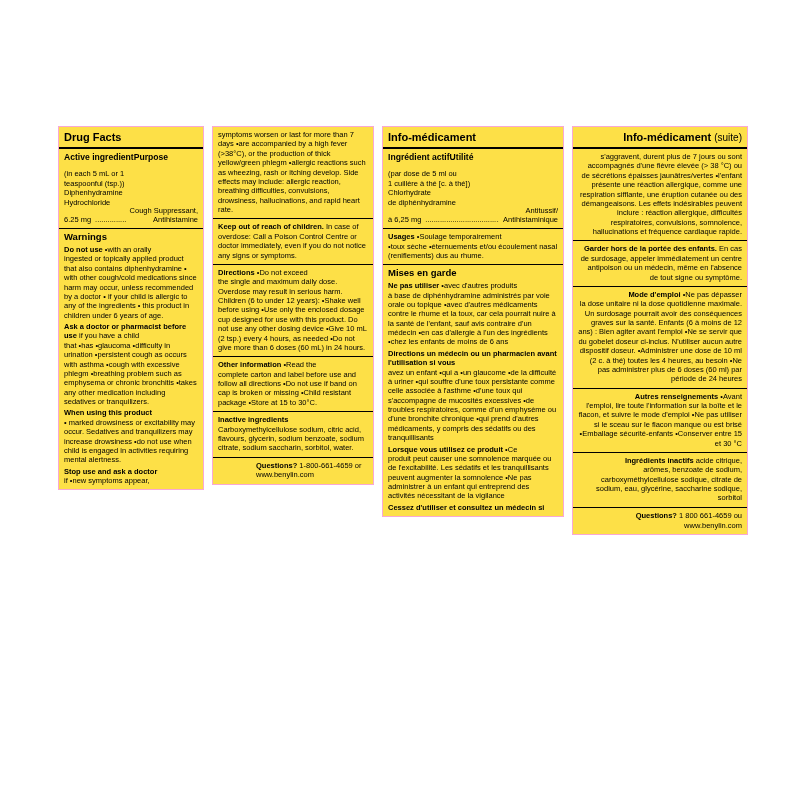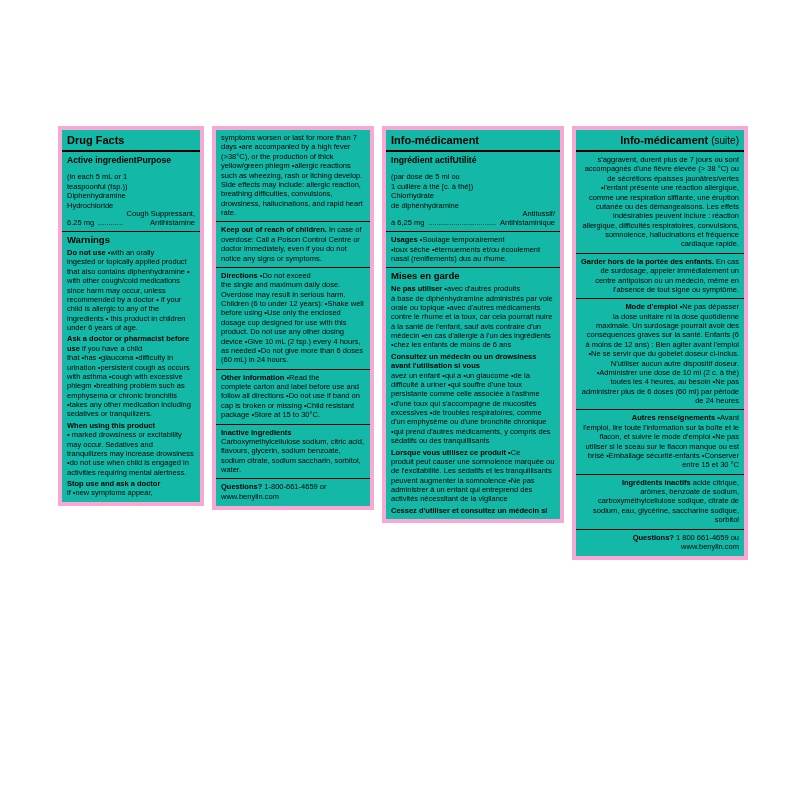--- a/index.html
+++ b/index.html
@@ -23,22 +23,22 @@
   .panels {
     position: absolute;
     left: 58px;
     top: 126px;
     width: 690px;
     display: flex;
     gap: 8px;
     align-items: flex-start;
   }
   .panel {
-    border: 4px solid #f9a8d4;
-    background: #14b8a6;
+    border: 1px solid #f9a8d4;
+    background: #fde047;
     box-sizing: border-box;
     padding: 0;
     width: 168px;
   }
   .panel.p1 { width: 146px; }
   .panel.p2 { width: 162px; }
   .panel.p3 { width: 182px; }
   .panel.p4 { width: 176px; text-align: right; }
   .sect {
     padding: 3px 5px 4px 5px;
@@ -93,20 +93,21 @@
     flex: 1 1 auto;
     overflow: hidden;
     white-space: nowrap;
     font-size: 7.5px;
   }
   .rowsplit .right { flex: 0 0 auto; text-align: right; }
   .rowsplit .right.two { line-height: 1.15; }
   .qs {
     font-size: 7.5px;
     line-height: 1.3;
+    margin-left: 38px;
   }
   .qs b { font-weight: bold; }
   .gap { height: 2px; }
 </style>
 </head>
 <body>
 
 <div id="page">
   <div class="panels">
 
@@ -226,21 +227,21 @@
         <div class="body">•toux sèche  •éternuements et/ou écoulement nasal (reniflements) dus au rhume.</div>
       </div>
 
       <div class="sect">
         <div class="title">Mises en garde</div>
         <div class="body">
           <b>Ne pas utiliser</b><span> •avec d'autres produits</span>
         </div>
         <div class="body">à base de diphénhydramine administrés par voie orale ou topique  •avec d'autres médicaments contre le rhume et la toux, car cela pourrait nuire à la santé de l'enfant, sauf avis contraire d'un médecin  •en cas d'allergie à l'un des ingrédients  •chez les enfants de moins de 6 ans</div>
         <div class="gap"></div>
-        <div class="body"><b>Consultez un médecin ou un drowsiness avant l'utilisation si vous</b></div>
+        <div class="body"><b>Directions un médecin ou un pharmacien avant l'utilisation si vous</b></div>
         <div class="body">avez un enfant  •qui a  •un glaucome  •de la difficulté à uriner  •qui souffre d'une toux persistante comme celle associée à l'asthme  •d'une toux qui s'accompagne de mucosités excessives  •de troubles respiratoires, comme d'un emphysème ou d'une bronchite chronique  •qui prend d'autres médicaments, y compris des sédatifs ou des tranquillisants</div>
         <div class="gap"></div>
         <div class="body">
           <b>Lorsque vous utilisez ce produit</b><span>  •Ce</span>
         </div>
         <div class="body">produit peut causer une somnolence marquée ou de l'excitabilité. Les sédatifs et les tranquillisants peuvent augmenter la somnolence  •Ne pas administrer à un enfant qui entreprend des activités nécessitant de la vigilance</div>
         <div class="gap"></div>
         <div class="body"><b>Cessez d'utiliser et consultez un médecin si</b></div>
       </div>
     </div>

